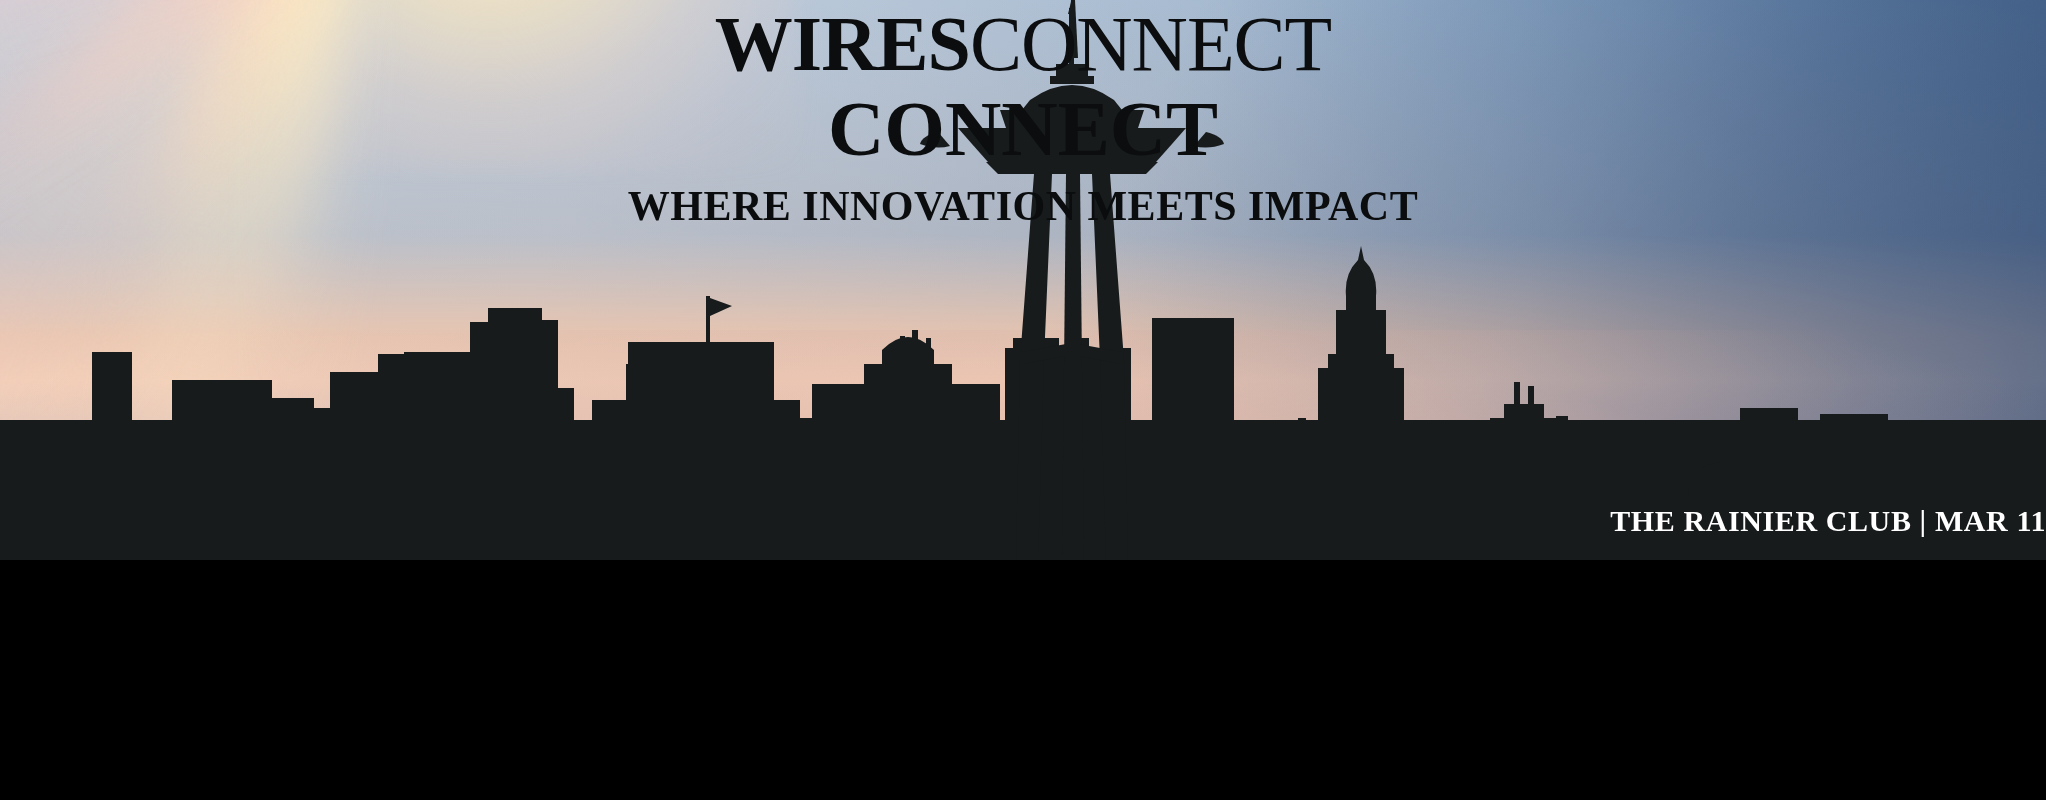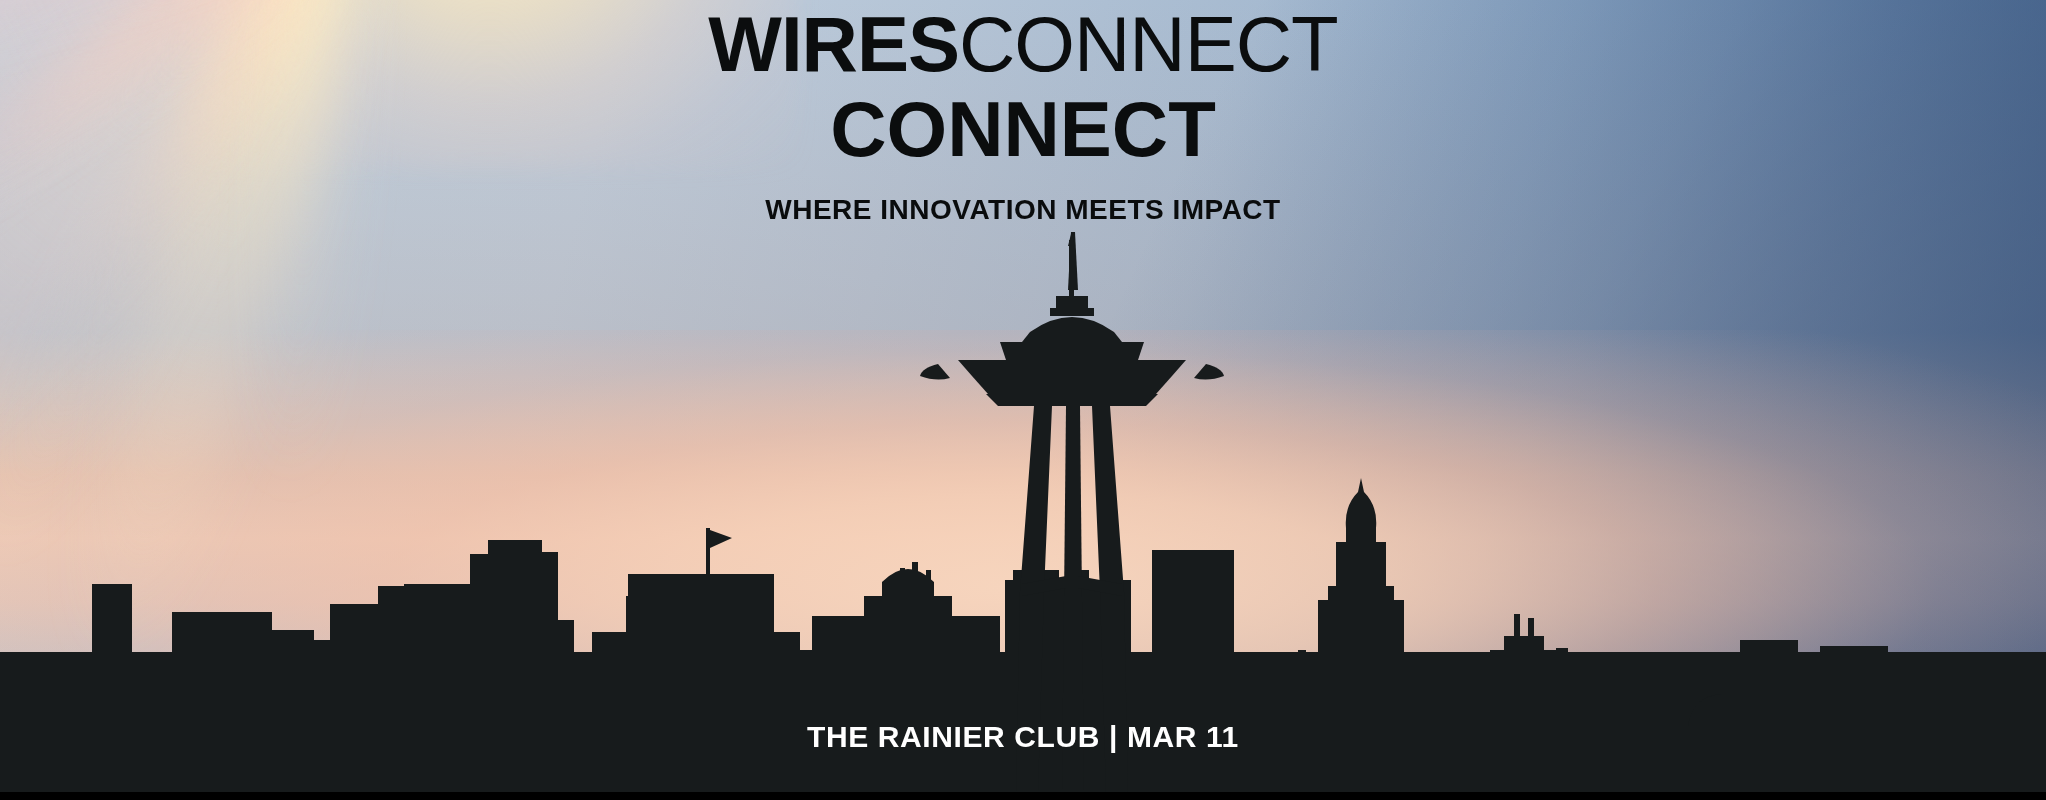--- a/index.html
+++ b/index.html
@@ -1,23 +1,23 @@
 <!DOCTYPE html>
 <html><head>
 <meta charset="utf-8">
 <style>
   html,body{margin:0;padding:0;background:#000;}
   *{box-sizing:border-box;}
 
   .banner{
     position:relative;
     width:2046px;
-    height:792px;
+    height:560px;
     overflow:hidden;
-    font-family:Liberation Sans, sans-serif;
+    font-family:Liberation Serif, serif;
     background:#4d7c0f;
   }
 
   
   .sky-base{
     position:absolute; inset:0;
     background:
       linear-gradient(to bottom,
         rgba(150,170,195,0.00) 0%,
         rgba(176,160,158,0.30) 42%,
@@ -94,31 +94,31 @@
   .t-connect{font-weight:400;}
   .title-sub{
     font-size:78px;
     font-weight:700;
     line-height:1.0;
     letter-spacing:0px;
     color:#0b0d0e;
     margin-top:8px;
   }
   .tagline{
-    margin-top:26px;
-    font-size:28px;
+    margin-top:14px;
+    font-size:42px;
     font-weight:700;
     letter-spacing:0.5px;
     color:#0a0c0d;
     white-space:nowrap;
   }
 
   .footer{
-    position:absolute; left:0; right:0; bottom:38px;
-    text-align:center; z-index:9;
+    position:absolute; left:0; right:0; bottom:22px;
+    text-align:right; z-index:9;
   }
   .footer-text{
     display:inline-block;
     font-size:30px;
     font-weight:700;
     letter-spacing:0.6px;
     color:#ffffff;
     white-space:nowrap;
   }
 </style>

